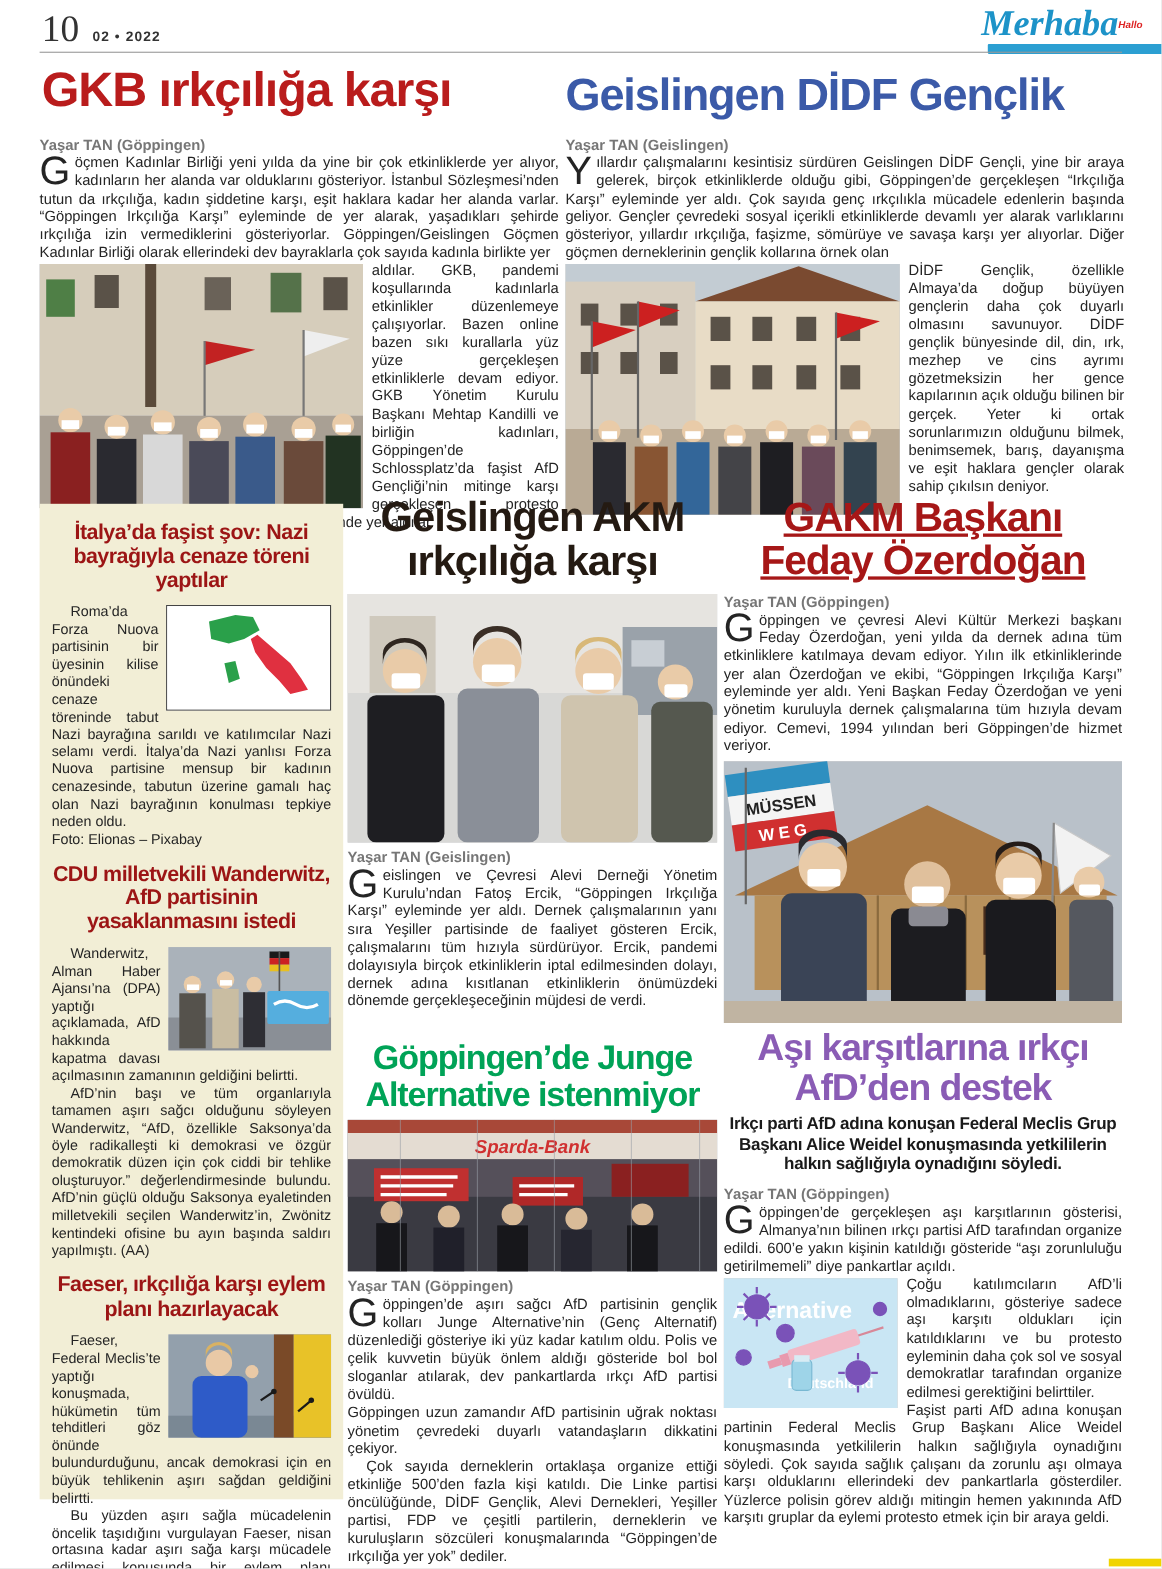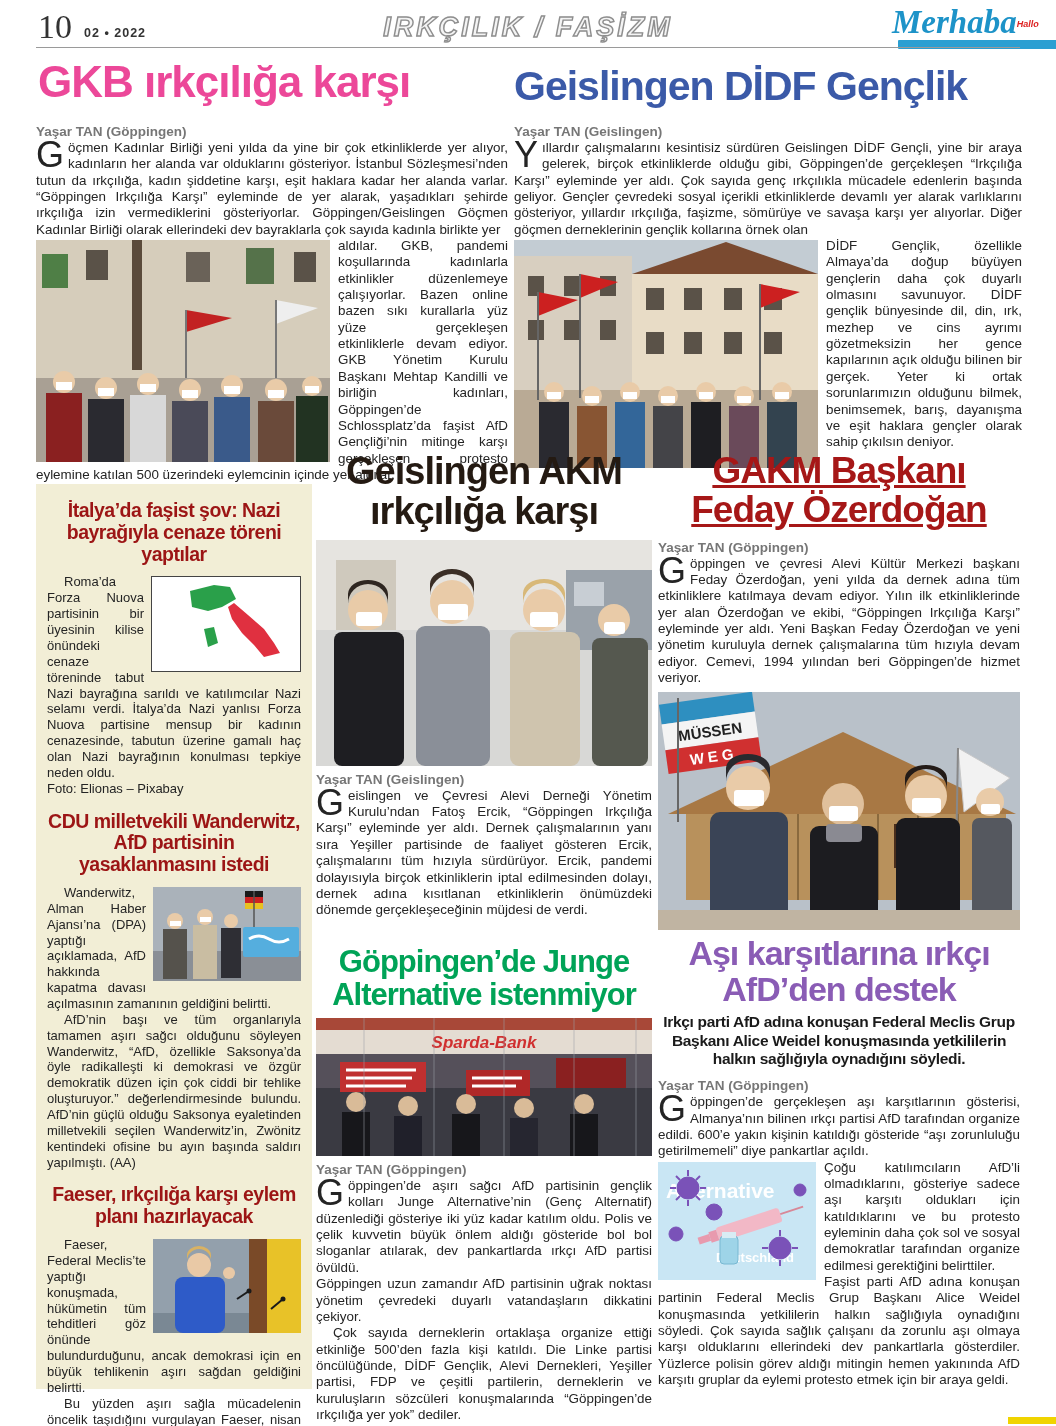--- a/index.html
+++ b/index.html
@@ -13,21 +13,21 @@
   .section-title{font-size:27px;font-weight:800;font-style:italic;letter-spacing:3px;
                  color:#f4f4f4;-webkit-text-stroke:1.4px #8e8e8e;text-shadow:0 0 1px #9a9a9a;}
   .logo-name{font-family:"Liberation Serif",serif;font-style:italic;font-weight:bold;
              font-size:33px;color:#1d93c8;line-height:0.9;}
   .logo-tag{font-size:9px;color:#d22;font-weight:bold;font-style:italic;vertical-align:super;}
   .logo-bar{width:168px;height:9px;background:#2b9fd2;margin-top:2px;border-radius:1px;}
   .hrule{background:#9a9a9a;height:1px;}
 
   
   .hl{font-weight:800;letter-spacing:-1px;line-height:0.98;white-space:nowrap;}
-  .hl-gkb{font-size:44px;color:#ec4899;}
+  .hl-gkb{font-size:44px;color:#b91c1c;}
   .hl-didf{font-size:41px;color:#3b5aa8;}
   .hl-center{font-weight:800;text-align:center;line-height:1.05;letter-spacing:-1px;}
   .hl-akm{font-size:38px;color:#241a12;}
   .hl-gakm{font-size:37px;color:#a61717;text-decoration:underline;}
   .hl-junge{font-size:31px;color:#00a357;}
   .hl-asi{font-size:34px;color:#8a5cb5;}
 
   
   .byline{font-weight:bold;color:#767676;font-size:13.5px;margin:0 0 1px 0;}
   .bt{font-size:13.4px;line-height:1.22;text-align:justify;color:#242424;margin:0;}
@@ -52,21 +52,20 @@
             letter-spacing:-0.3px;margin:6px 0 10px 0;}
   .yellow-corner{background:#f0d400;}
 </style>
 </head>
 <body>
 
 <div id="page">
 
   <div class="abs pagenum" style="left:38px;top:10px;">10</div>
   <div class="abs issue" style="left:84px;top:26px;">02 • 2022</div>
-  <div class="abs section-title" style="left:0;top:12px;width:1056px;text-align:center;">IRKÇILIK / FAŞİZM</div>
   <div class="abs" style="left:892px;top:8px;width:180px;">
     <span class="logo-name">Merhaba</span><span class="logo-tag">Hallo</span>
     <div class="logo-bar" style="margin-left:6px;"></div>
   </div>
   <div class="abs hrule" style="left:36px;top:47px;width:984px;"></div>
 
   <div class="abs hl hl-gkb" style="left:38px;top:60px;">GKB ırkçılığa karşı</div>
   <div class="abs hl hl-didf" style="left:514px;top:66px;">Geislingen DİDF Gençlik</div>
 
   <div class="abs" style="left:36px;top:124px;width:472px;">
@@ -168,21 +167,21 @@
             <rect x="215" y="166" width="30" height="62" fill="#6a4a5a"></rect>
           <circle cx="268" cy="152" r="10" fill="#e9cba8"></circle>
             <rect x="261" y="152" width="14" height="7" fill="#fff"></rect>
             <rect x="253" y="162" width="30" height="66" fill="#33434f"></rect>
         </g>
       </svg>
       <p>DİDF Gençlik, özellikle Almaya’da doğup büyüyen gençlerin daha çok duyarlı olmasını savunuyor. DİDF gençlik bünyesinde dil, din, ırk, mezhep ve cins ayrımı gözetmeksizin her gence kapılarının açık olduğu bilinen bir gerçek. Yeter ki ortak sorunlarımızın olduğunu bilmek, benimsemek, barış, dayanışma ve eşit haklara gençler olarak sahip çıkılsın deniyor.</p>
     </div>
   </div>
 
-  <div class="abs sidebar" style="left:36px;top:484px;width:276px;height:905px;">
+  <div class="abs sidebar" style="left:36px;top:458px;width:276px;height:905px;">
 
     <div class="sb-art">
       <h3 class="sb-hl">İtalya’da faşist şov: Nazi bayrağıyla cenaze töreni yaptılar</h3>
       <div class="sb-body clearfix">
         <svg class="fr map-frame" width="148" height="94" viewBox="0 0 148 94">
           <rect width="148" height="94" fill="#ffffff"></rect>
           <polygon points="38,14 62,8 78,10 84,22 70,30 56,34 40,30" fill="#2aa04a"></polygon>
           <polygon points="82,26 96,38 112,52 122,66 128,76 112,80 102,68 90,56 80,42 76,30" fill="#e03040"></polygon>
           <polygon points="52,52 62,50 66,66 56,70" fill="#2aa04a"></polygon>
         </svg>

